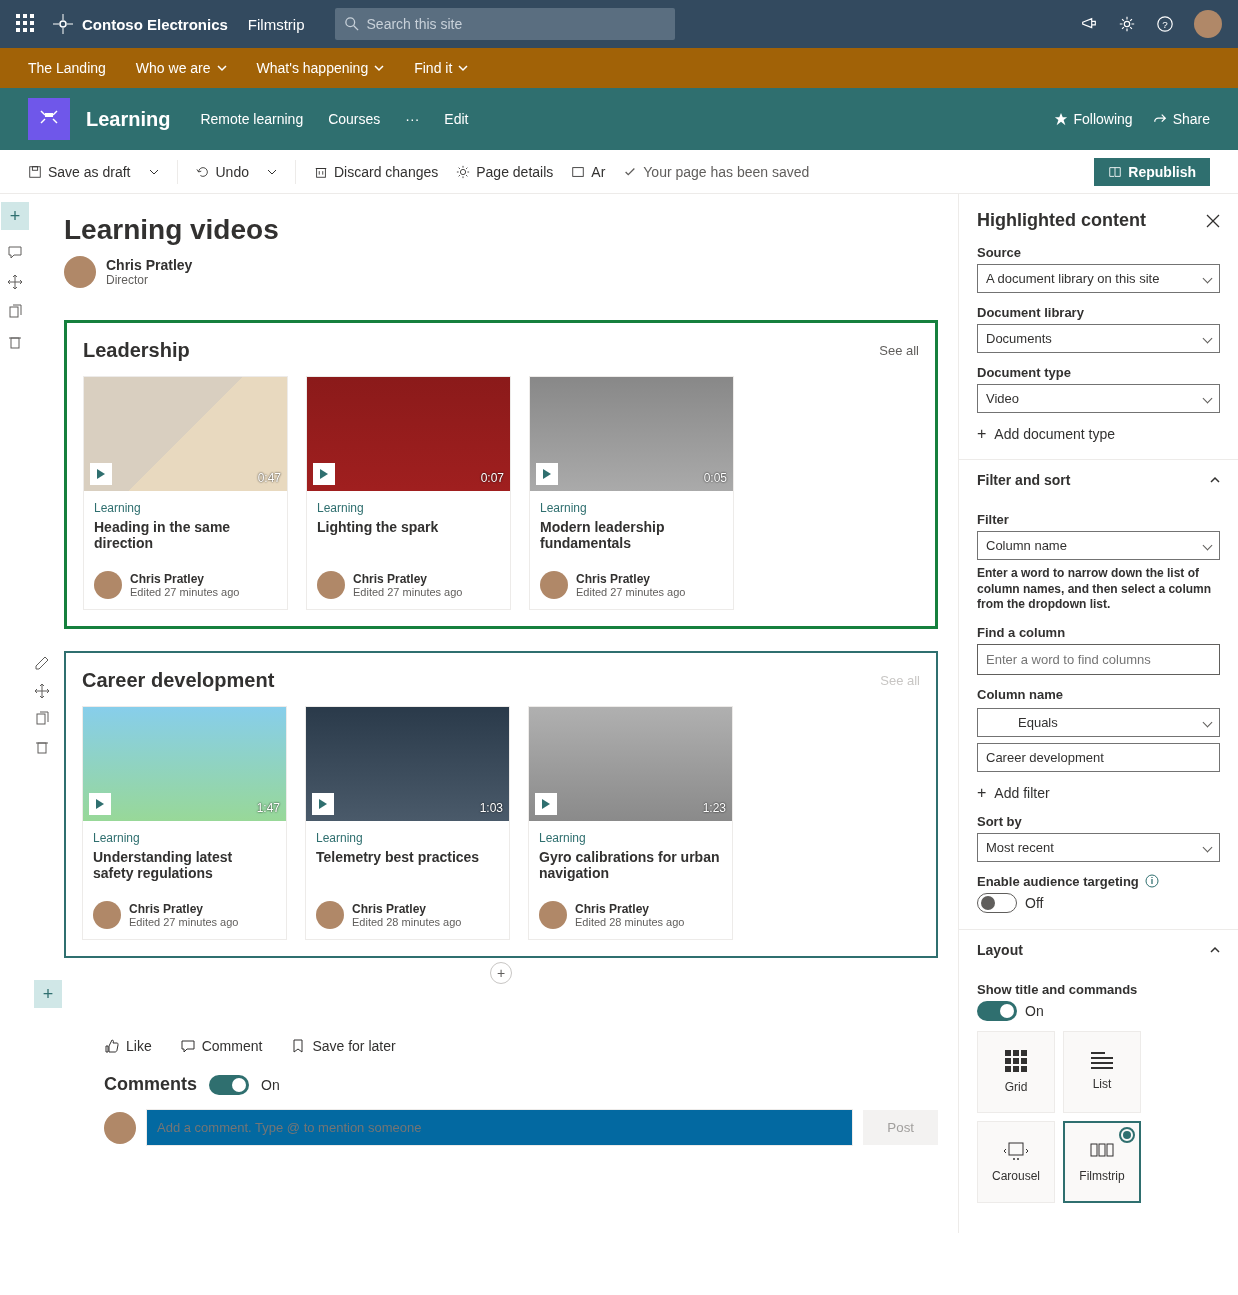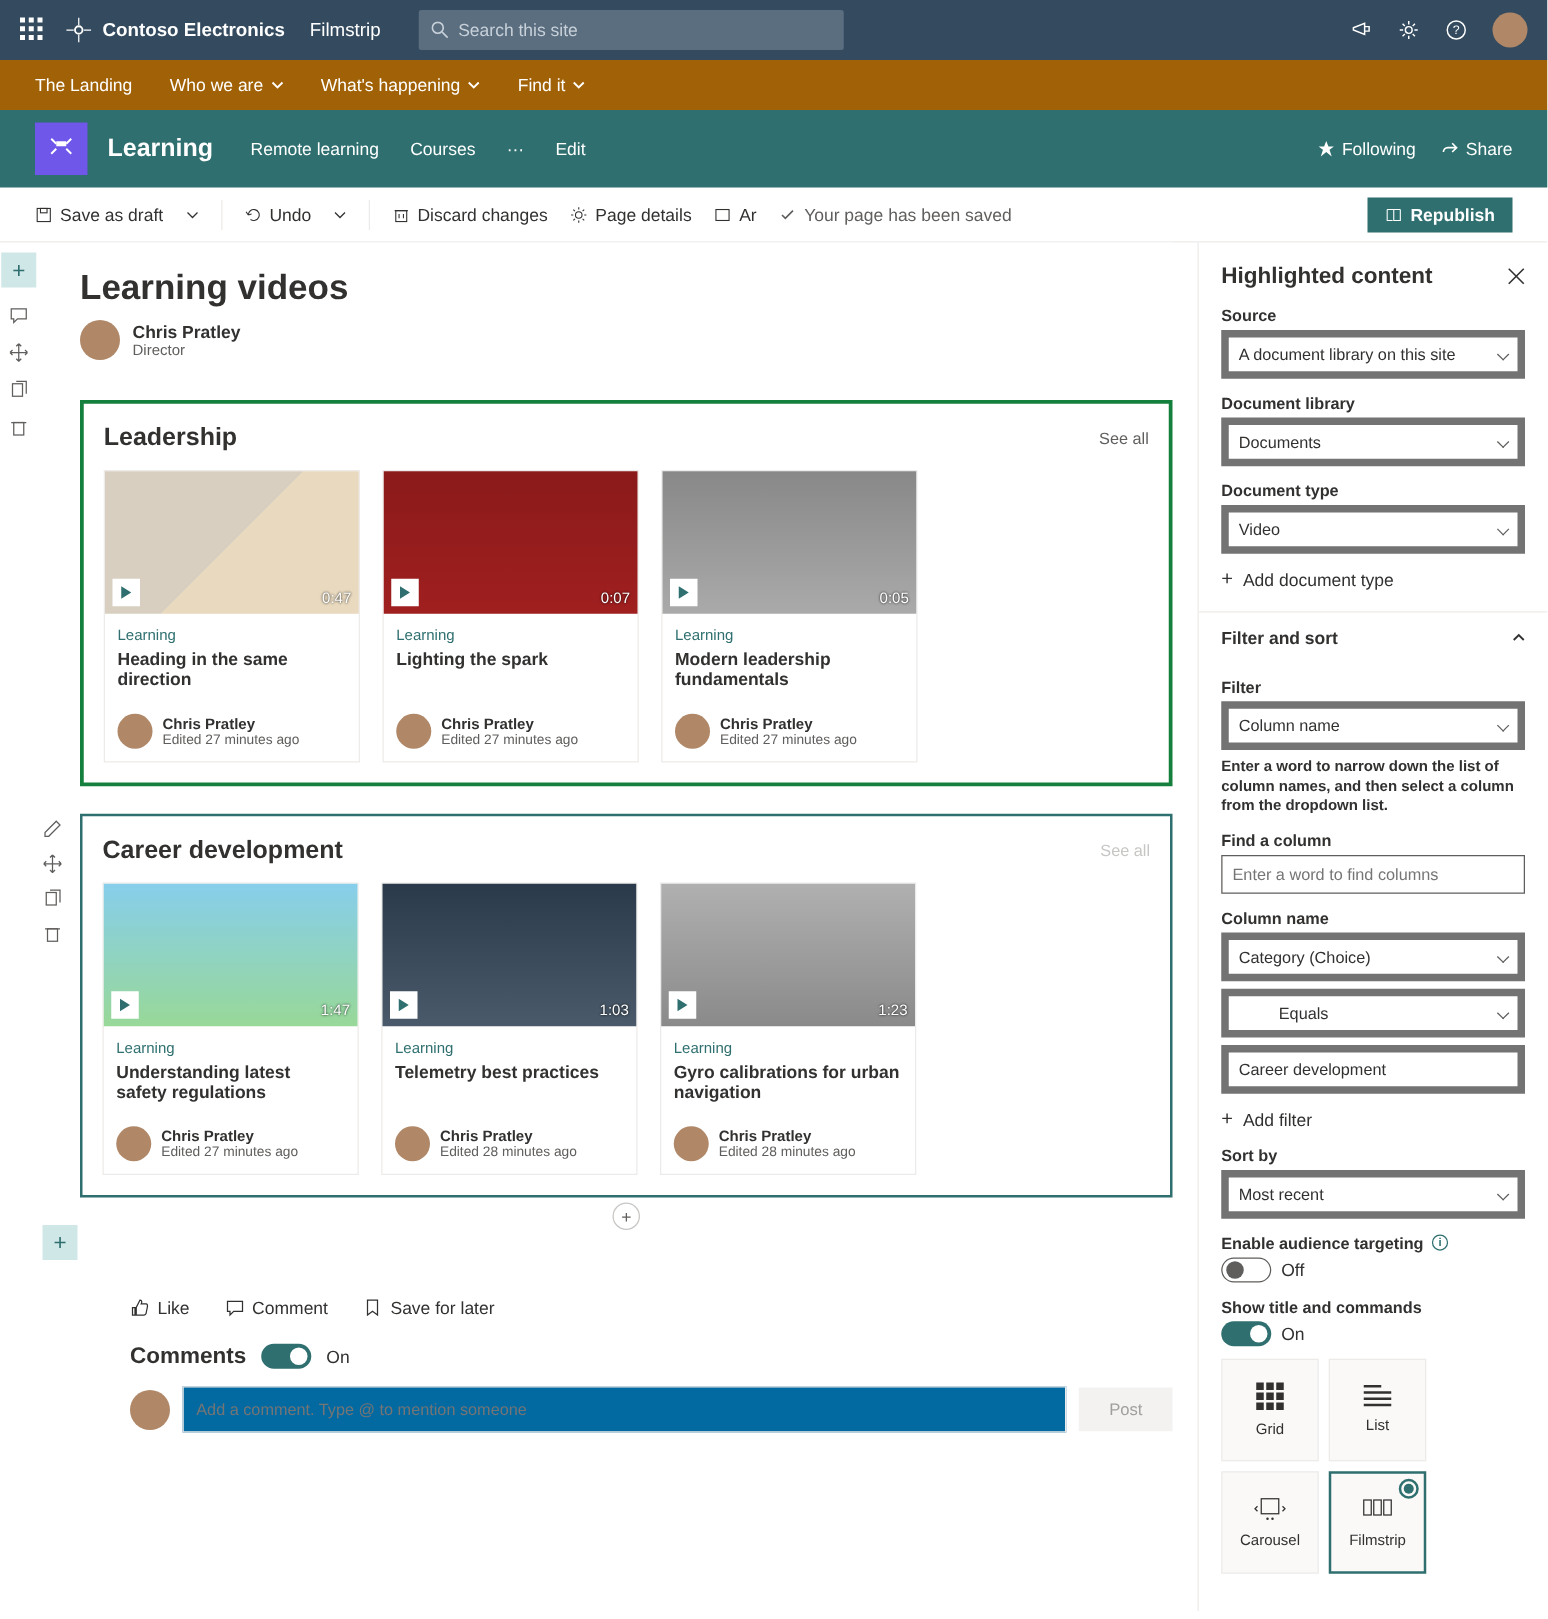--- a/index.html
+++ b/index.html
@@ -68,21 +68,21 @@
 .toggle.off{background:#fff;border:1px solid #605e5c;}
 .toggle.off .knob{background:#605e5c;left:3px;right:auto;top:2px;}
 .comment-input { margin: 14px 0 0 40px; display:flex; gap:10px; align-items:center;}
 .comment-input .av{width:32px;height:32px;border-radius:50%;background:#b08868;}
 .comment-input input{ flex:1; border:1px solid #edebe9; background:#0369a1; padding:10px; font-size:13px;}
 .comment-input button{ border:none; background:#f3f2f1; padding:10px 24px; color:#a19f9d;}
 .panel { width: 280px; border-left:1px solid #edebe9; padding: 16px 18px 30px 18px; }
 .panel-head { display:flex; justify-content:space-between; align-items:center; margin-bottom:14px;}
 .panel-title { font-size:18px; font-weight:600;}
 .plabel { font-size:13px; font-weight:600; margin-top:12px; margin-bottom:4px;}
-.pselect { border:6px solid #737373; padding: 6px 8px; display:flex; justify-content:space-between; align-items:center; font-size:13px;}
+.pselect { border:1px solid #737373; padding: 6px 8px; display:flex; justify-content:space-between; align-items:center; font-size:13px;}
 .pselect .chev{ border:solid #605e5c; border-width:0 1px 1px 0; padding:3px; transform:rotate(45deg);}
 .plink { display:flex; align-items:center;gap:8px; margin-top:12px; font-size:14px;}
 .section-head { padding:12px 18px; border-top:1px solid #edebe9; margin:16px -18px 0 -18px; font-size:14px; font-weight:600; display:flex; justify-content:space-between; align-items:center;}
 .phint { font-size:12px; font-weight:600; margin-top:6px; line-height:1.3;}
 .pinput { border:1px solid #605e5c; padding:7px 8px; font-size:13px; width:100%;}
 .layout-grid { display:flex; gap:8px; flex-wrap:wrap; margin-top:10px;}
 .layout-opt { width:78px; height:82px; border:1px solid #edebe9; display:flex; flex-direction:column; align-items:center; justify-content:center; gap:8px; font-size:12px; background:#faf9f8;}
 .layout-opt.sel{ border:2px solid #2f6f6f; position:relative;}
 .layout-opt.sel::after{content:'';position:absolute;top:4px;right:4px;width:12px;height:12px;border:2px solid #2f6f6f;border-radius:50%;}
 .layout-opt.sel::before{content:'';position:absolute;top:8px;right:8px;width:8px;height:8px;background:#2f6f6f;border-radius:50%;z-index:1;}
@@ -519,24 +519,20 @@
     <div class="pselect">
         <span>Column name</span>
         <span class="chev"></span>
       </div>
     <div class="phint">Enter a word to narrow down the list of column names, and then select a column from the dropdown list.</div>
 
     <div class="plabel">Find a column</div>
     <input class="pinput" placeholder="Enter a word to find columns" style="">
 
     <div class="plabel">Column name</div>
-    <div class="pselect">
-        <span>Category (Choice)</span>
-        <span class="chev"></span>
-      </div>
     <div class="pselect" style="margin-top:6px;padding-left:40px;">
         <span>Equals</span>
         <span class="chev"></span>
       </div>
     <div class="pselect" style="margin-top:6px;">
         <span>Career development</span>
       </div>
 
     <div class="plink">
         <span style="font-size:16px;">+</span>
@@ -556,20 +552,26 @@
           <text x="7" y="10" text-anchor="middle" fill="#2f6f6f" font-size="9">i</text>
         </svg>
       </div>
     <div style="display:flex;gap:8px;align-items:center;margin-top:4px;">
       <div class="toggle off">
           <div class="knob"></div>
         </div>
       <span>Off</span>
     </div>
 
+    <div class="section-head">
+        <span>Layout</span>
+        <svg width="10" height="10">
+          <path d="M1 7l4-4 4 4" fill="none" stroke="#323130" stroke-width="1.5"></path>
+        </svg>
+      </div>
 
     <div class="plabel">Show title and commands</div>
     <div style="display:flex;gap:8px;align-items:center;">
       <div class="toggle">
           <div class="knob"></div>
         </div>
       <span>On</span>
     </div>
 
     <div class="layout-grid">

